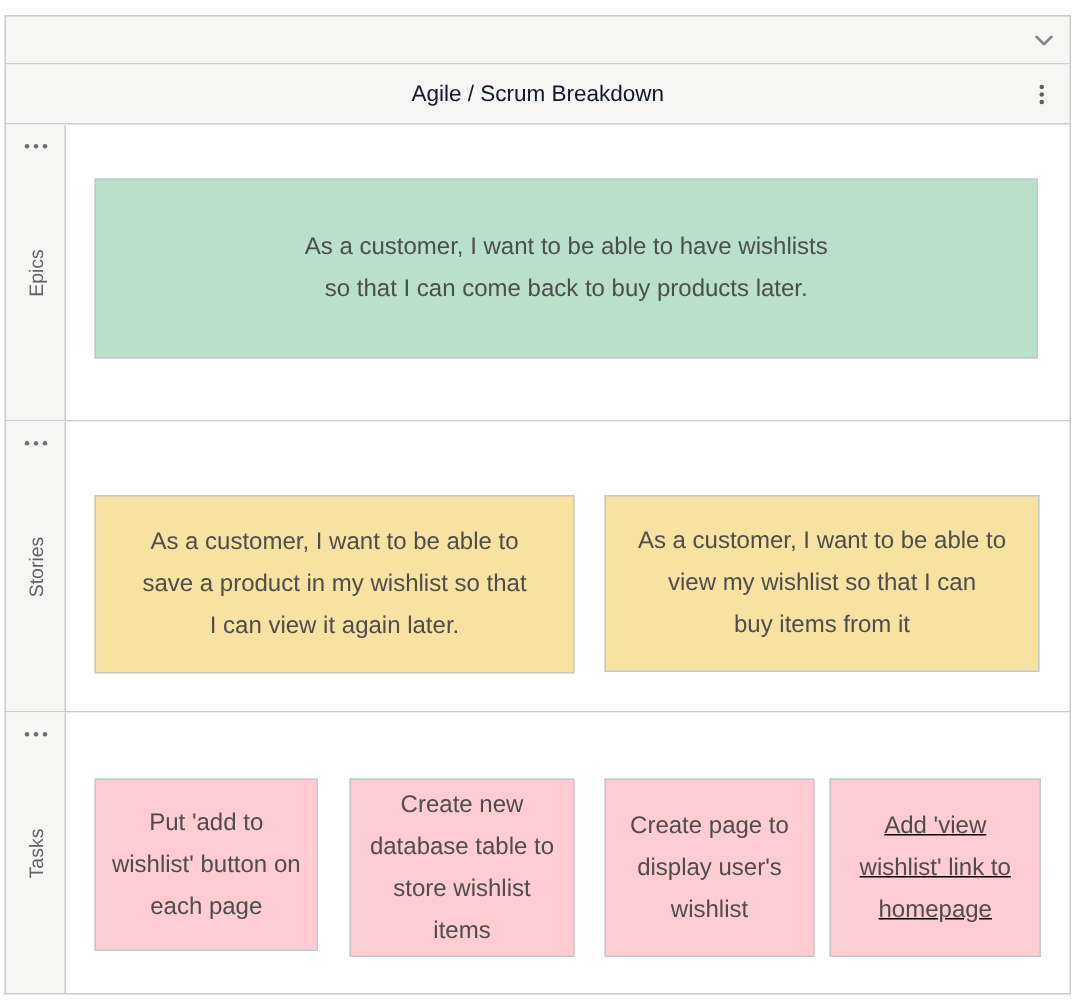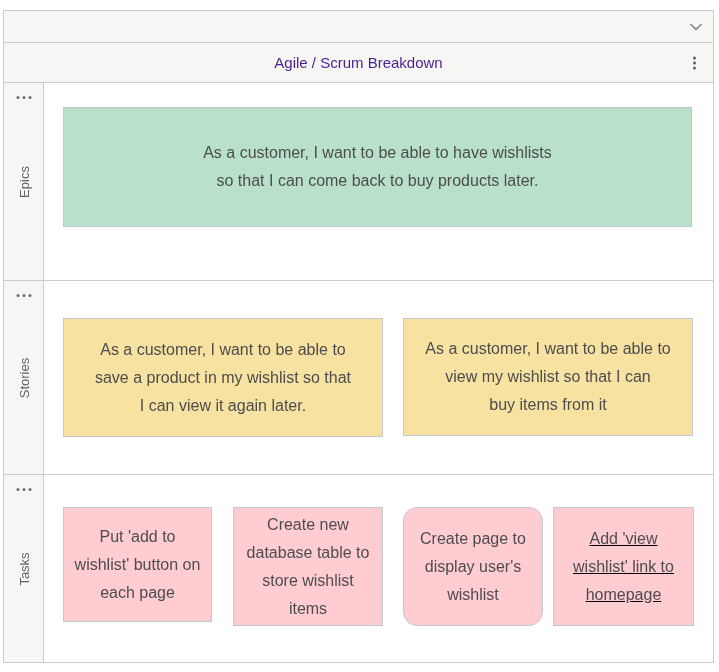--- a/index.html
+++ b/index.html
@@ -49,21 +49,21 @@
     border: 1px solid #cccccc;
     border-top: none;
     box-sizing: border-box;
     position: relative;
     display: flex;
     align-items: center;
     justify-content: center;
   }
   .title {
     font-size: 15px;
-    color: #4c1d95;
+    color: #0f172a;
   }
   .kebab {
     position: absolute;
     right: 14px;
     top: 50%;
     transform: translateY(-50%);
     display: flex;
     flex-direction: column;
     gap: 2px;
     padding: 3px;
@@ -124,20 +124,21 @@
     flex: 1;
   }
   .card {
     position: absolute;
     box-sizing: border-box;
     border: 1px solid #c3c8cf;
     display: flex;
     align-items: center;
     justify-content: center;
     cursor: pointer;
+    margin-top: 12px;
   }
   .card span {
     display: block;
     white-space: pre-line;
     text-align: center;
     font-size: 16px;
     line-height: 28px;
     color: #4d4d4d;
   }
   
@@ -224,21 +225,21 @@
           <span>Put 'add to
 wishlist' button on
 each page</span>
         </div>
         <div class="card task-2" style="background: rgb(255, 204, 210);">
           <span>Create new
 database table to
 store wishlist
 items</span>
         </div>
-        <div class="card task-3" style="background: rgb(255, 204, 210); border-radius: 14px;">
+        <div class="card task-3" style="background: rgb(255, 204, 210);">
           <span>Create page to
 display user's
 wishlist</span>
         </div>
         <div class="card task-4" style="background: rgb(255, 204, 210); text-decoration: underline;">
           <span>Add 'view
 wishlist' link to
 homepage</span>
         </div>
       </div>

